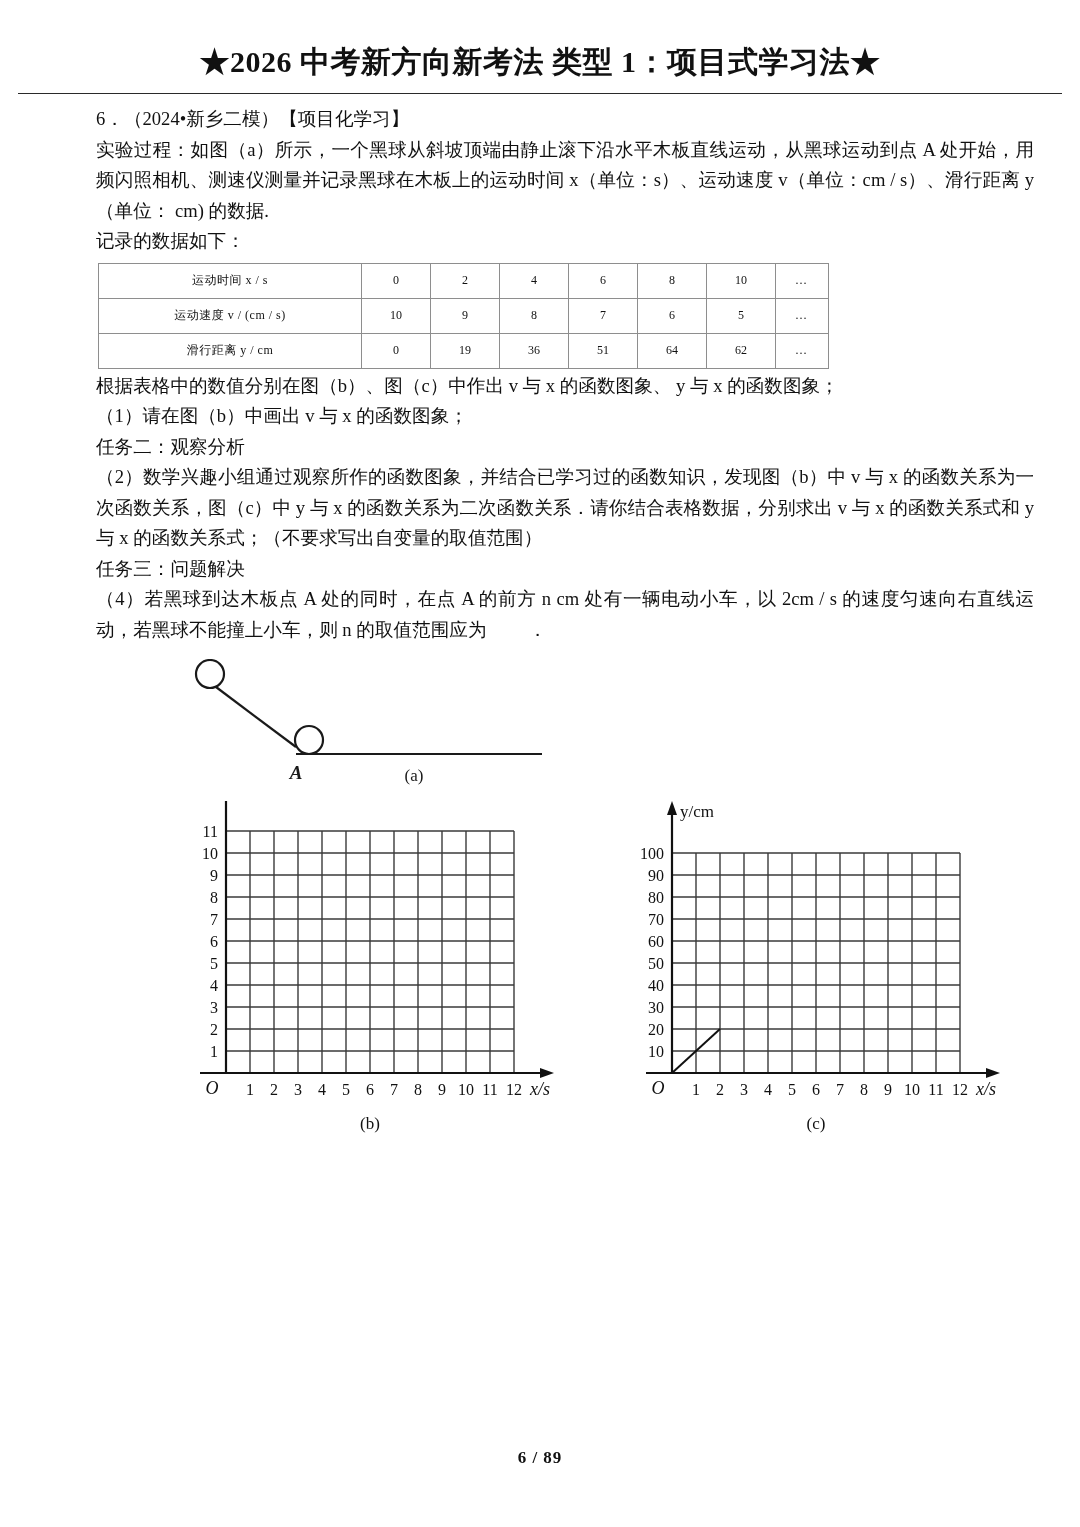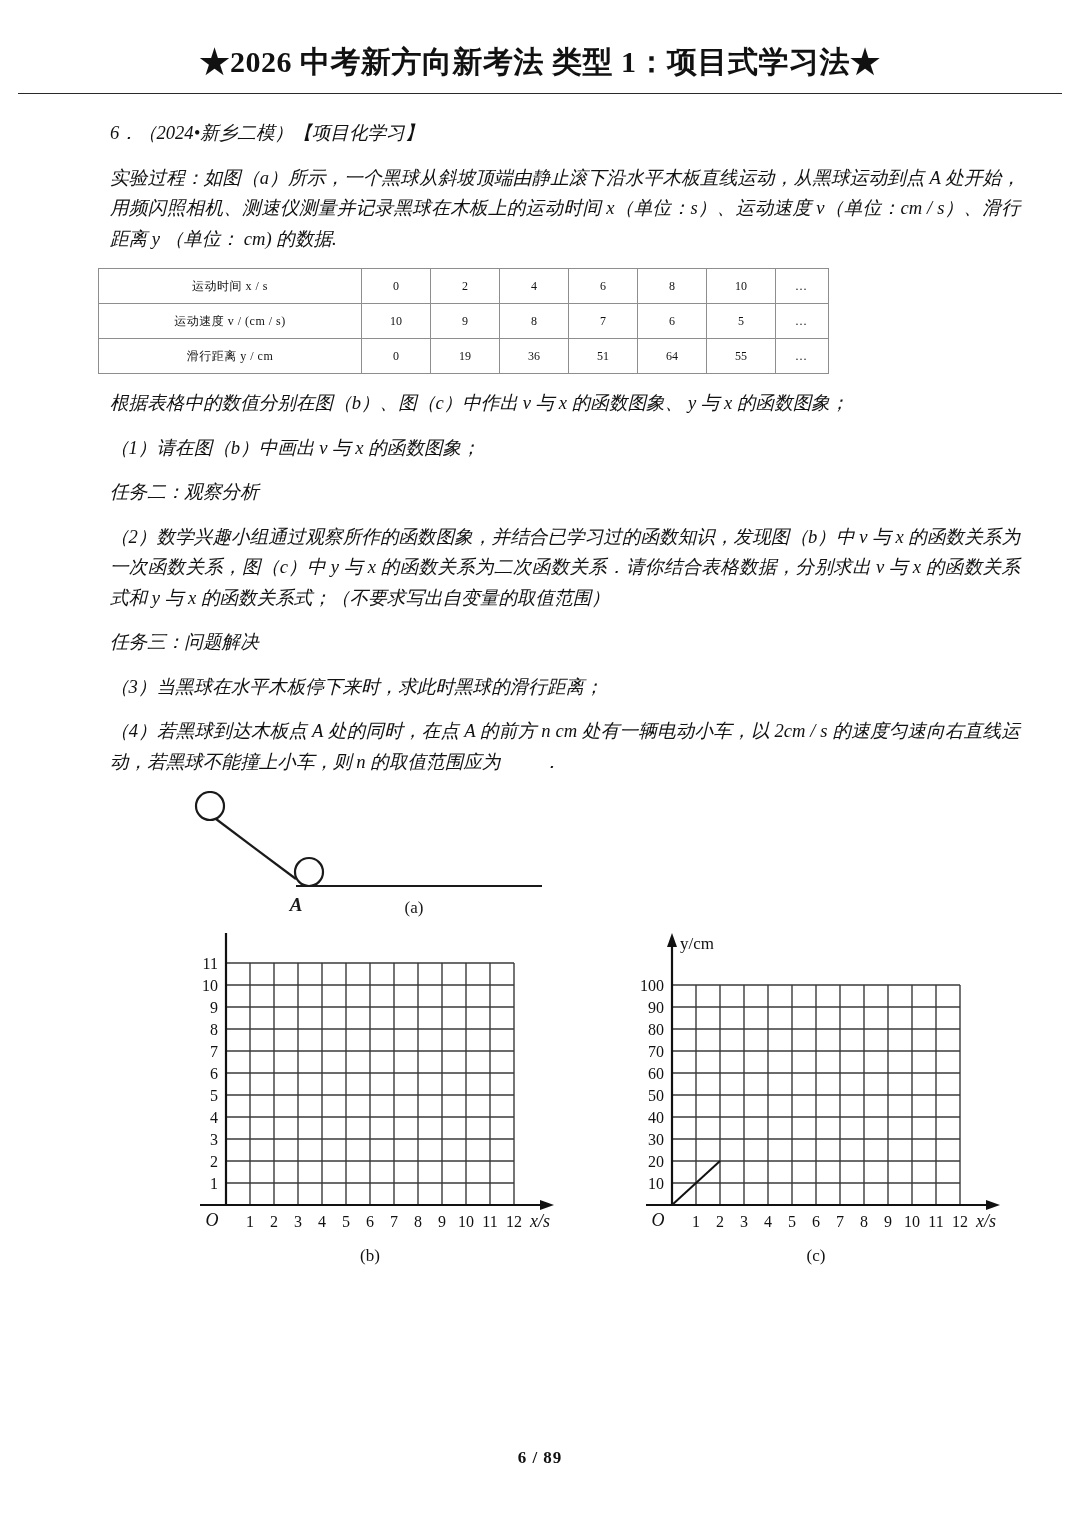--- a/index.html
+++ b/index.html
@@ -36,24 +36,23 @@
     margin: 0 18px 0 18px;
   }
 
   
   .content {
     padding: 10px 46px 0 96px;
     font-size: 18.6px;
     line-height: 30.5px;
   }
   .para {
-    margin: 14px;
+    margin: 0;
     text-align: justify;
     text-justify: inter-ideograph;
-    font-style: italic;
   }
 
   
   .tbl-wrap { margin: 6px 0 2px 2px; }
   table.data {
     border-collapse: collapse;
     table-layout: fixed;
     width: 722px;
     font-size: 12px;
   }
@@ -118,20 +117,21 @@
   <div class="content">
 
     <p class="para">6．（2024•新乡二模）【项目化学习】</p>
 
 
 
     <p class="para">
       <span>实验过程：</span><span>如图（a）所示，一个黑球从斜坡顶端由静止滚下沿水平木板直线运动，从黑球运动到点 A 处开始，用频闪照相机、测速仪测量并记录黑球在木板上的运动时间 x（单位：s）、运动速度 v（单位：cm / s）、滑行距离 y （单位： cm) 的数据.</span>
     </p>
 
+    <p class="para">记录的数据如下：</p>
 
     <div class="tbl-wrap">
       <table class="data">
         <tbody>
           <tr>
             <td class="rowhead">运动时间 x / s</td>
             <td class="val">0</td>
             <td class="val">2</td>
             <td class="val">4</td>
             <td class="val">6</td>
@@ -149,33 +149,32 @@
             <td class="val">5</td>
             <td class="dots">…</td>
           </tr>
           <tr>
             <td class="rowhead">滑行距离 y / cm</td>
             <td class="val">0</td>
             <td class="val">19</td>
             <td class="val">36</td>
             <td class="val">51</td>
             <td class="val">64</td>
-            <td class="val">55</td>
+            <td class="val">62</td>
             <td class="dots">…</td>
           </tr>
         </tbody>
       </table>
     </div>
 
     <p class="para">根据表格中的数值分别在图（b）、图（c）中作出 v 与 x 的函数图象、 y 与 x 的函数图象；</p>
     <p class="para">（1）请在图（b）中画出 v 与 x 的函数图象；</p>
     <p class="para">任务二：观察分析</p>
     <p class="para">（2）数学兴趣小组通过观察所作的函数图象，并结合已学习过的函数知识，发现图（b）中 v 与 x 的函数关系为一次函数关系，图（c）中 y 与 x 的函数关系为二次函数关系．请你结合表格数据，分别求出 v 与 x 的函数关系式和 y 与 x 的函数关系式；（不要求写出自变量的取值范围）</p>
     <p class="para">任务三：问题解决</p>
-    <p class="para">（3）当黑球在水平木板停下来时，求此时黑球的滑行距离；</p>
     <p class="para">（4）若黑球到达木板点 A 处的同时，在点 A 的前方 n   cm 处有一辆电动小车，以 2cm / s 的速度匀速向右直线运动，若黑球不能撞上小车，则 n 的取值范围应为 　　．</p>
 
     <div class="figures">
 
       <div class="fig-a">
         <svg width="380" height="130" viewBox="0 0 380 130">
           <circle cx="18" cy="15" r="14" fill="#ffffff" stroke="#1a1a1a" stroke-width="2.2"></circle>
           <line x1="24" y1="28" x2="104" y2="88" stroke="#1a1a1a" stroke-width="2.2"></line>
           <circle cx="117" cy="81" r="14" fill="#ffffff" stroke="#1a1a1a" stroke-width="2.2"></circle>
           <line x1="104" y1="95" x2="350" y2="95" stroke="#1a1a1a" stroke-width="2.2"></line>

